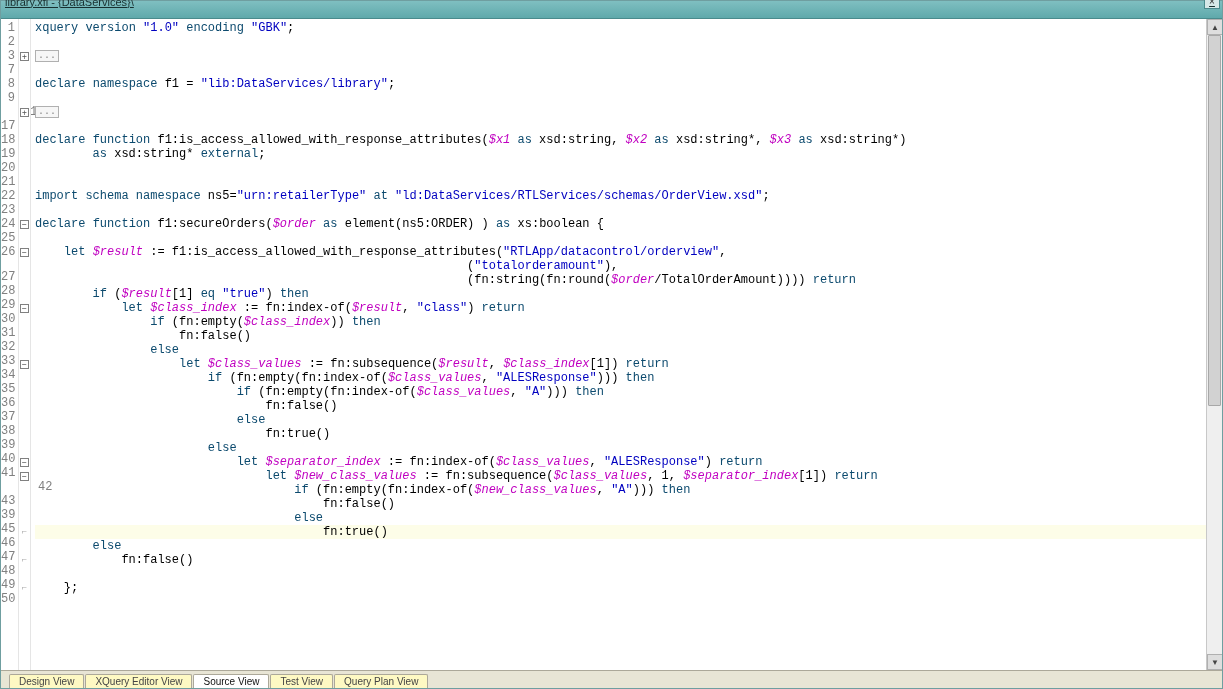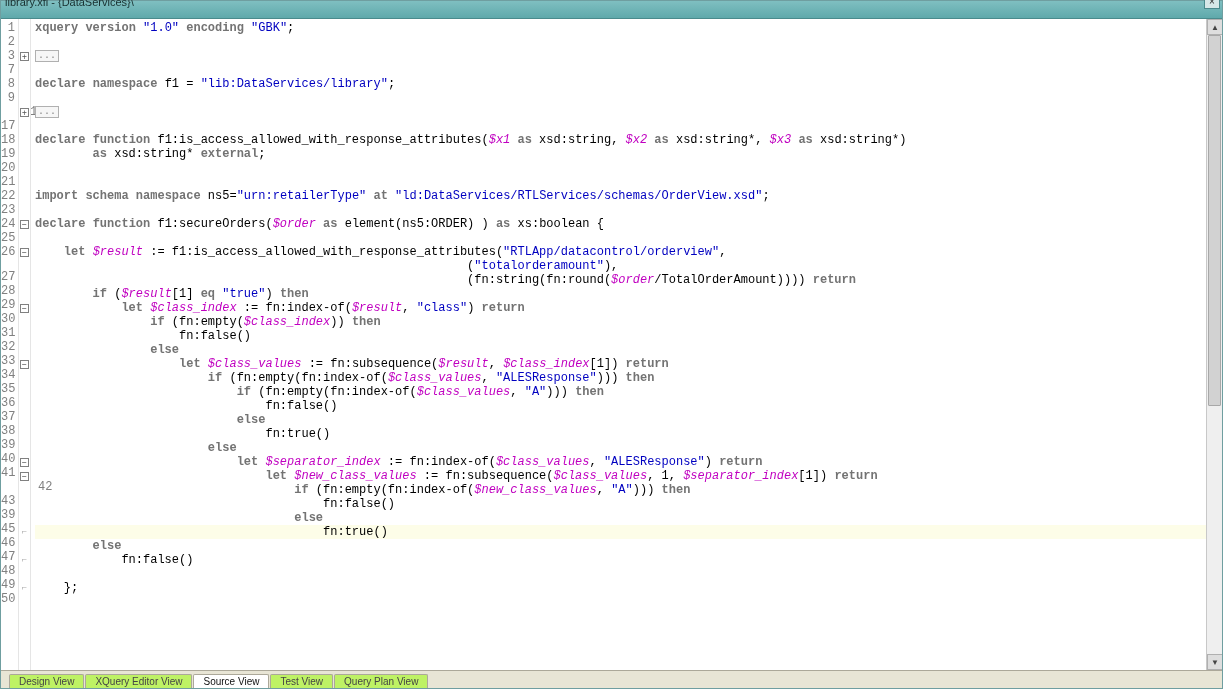--- a/index.html
+++ b/index.html
@@ -1,39 +1,39 @@
 <!DOCTYPE html>
 <html><head>
 <meta charset="utf-8">
 <style>
   * { box-sizing: border-box; margin: 0; padding: 0; }
   html, body { width: 1223px; height: 689px; overflow: hidden; font-family: "Segoe UI", Tahoma, sans-serif; font-size: 11px; background: #ece9d8; }
   .window { width: 1223px; height: 689px; display: flex; flex-direction: column; border: 1px solid #6f9ea0; }
-  .titlebar { height: 18px; background: linear-gradient(to bottom, #7fbfc1, #5fa9ab); display: flex; align-items: center; padding: 0 2px 16px 4px; color: #183030; font-size: 11px; border-bottom: 1px solid #4a8a8c; }
+  .titlebar { height: 18px; background: linear-gradient(to bottom, #7fbfc1, #5fa9ab); display: flex; align-items: center; padding: 0 2px 16px 4px; color: #183030; font-size: 11px; border-bottom: 1px solid #4a8a8c; text-decoration: underline; }
   .titlebar .title { flex: 1; white-space: nowrap; overflow: hidden; }
   .titlebar .close { width: 16px; height: 14px; background: #d6e8e8; border: 1px solid #4a8a8c; display: flex; align-items: center; justify-content: center; font-family: Arial, sans-serif; font-size: 10px; color: #2a2a2a; cursor: pointer; line-height: 1; }
   .editor { flex: 1; display: flex; background: #fff; overflow: hidden; position: relative; }
   .gutter { width: 18px; background: #fff; border-right: 1px solid #e5e5e5; text-align: right; padding-right: 3px; color: #808080; font-family: "Courier New", monospace; font-size: 12px; line-height: 14px; user-select: none; padding-top: 2px; }
   .foldcol { width: 12px; background: #fff; border-right: 1px solid #e5e5e5; font-family: "Courier New", monospace; font-size: 12px; line-height: 14px; padding-top: 2px; color: #888; }
   .foldcol .cell { height: 14px; display: flex; align-items: center; justify-content: center; }
   .foldbox { width: 9px; height: 9px; border: 1px solid #808080; font-size: 8px; line-height: 7px; text-align: center; color: #555; background: #fff; cursor: pointer; font-family: monospace; }
   .code { flex: 1; font-family: "Courier New", monospace; font-size: 12px; line-height: 14px; white-space: pre; padding-left: 4px; padding-top: 2px; overflow: hidden; position: relative; }
   .code .row { height: 14px; }
   .code .row.cursor { background: #fdfde8; }
   .scrollbar-v { position: absolute; right: 0; top: 0; bottom: 0; width: 16px; background: #efefef; border-left: 1px solid #c8c8c8; }
   .scrollbar-v .arrow { width: 16px; height: 16px; background: #dedede; border: 1px solid #b0b0b0; display: flex; align-items: center; justify-content: center; font-size: 8px; color: #444; cursor: pointer; }
   .scrollbar-v .track { position: absolute; top: 16px; bottom: 16px; left: 0; right: 0; }
   .scrollbar-v .thumb { position: absolute; left: 1px; right: 1px; top: 0; height: 60%; background: #d2d2d2; border: 1px solid #a8a8a8; border-radius: 1px; cursor: pointer; }
   .scrollbar-v .arrow.down { position: absolute; bottom: 0; }
   .bottom-tabs { height: 18px; background: #e8e5d5; border-top: 1px solid #aca899; display: flex; align-items: flex-end; font-size: 10px; color: #555; padding-left: 8px; gap: 0; }
-  .bottom-tabs .tab { padding: 1px 9px; border: 1px solid #aca899; border-bottom: none; margin-right: 1px; background: #bef264; border-radius: 2px 2px 0 0; cursor: pointer; color: #444; }
+  .bottom-tabs .tab { padding: 1px 9px; border: 1px solid #aca899; border-bottom: none; margin-right: 1px; background: #fef9c3; border-radius: 2px 2px 0 0; cursor: pointer; color: #444; }
   .bottom-tabs .tab.active { background: #fff; color: #111; }
   .fold-stub { display: inline-block; border: 1px solid #b0b0b0; padding: 0 2px; color: #888; font-size: 10px; line-height: 10px; vertical-align: middle; background: #f6f6f6; }
   
-  .kw { color: #737373; font-weight: bold; }
+  .kw { color: #0c4a6e; font-weight: normal; }
   .str { color: #0000c0; }
   .var { color: #c000c0; font-style: italic; }
   .norm{ color: #000; }
 </style>
 </head>
 <body>
 
 <div class="window">
   <div class="titlebar">
     <span class="title">library.xfl - {DataServices}\</span>

